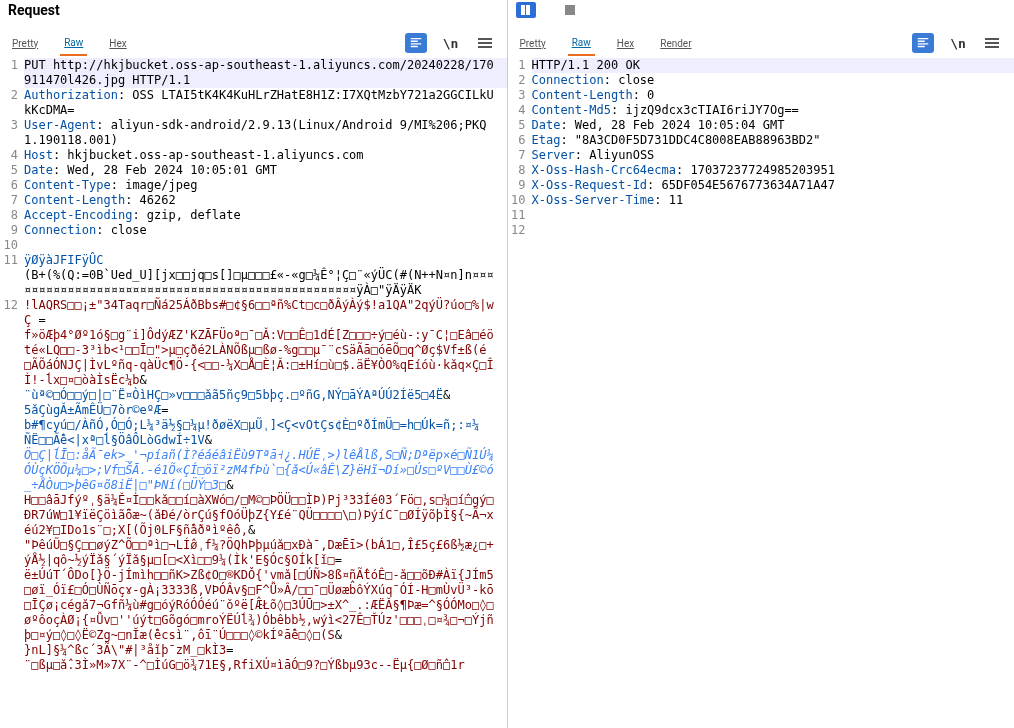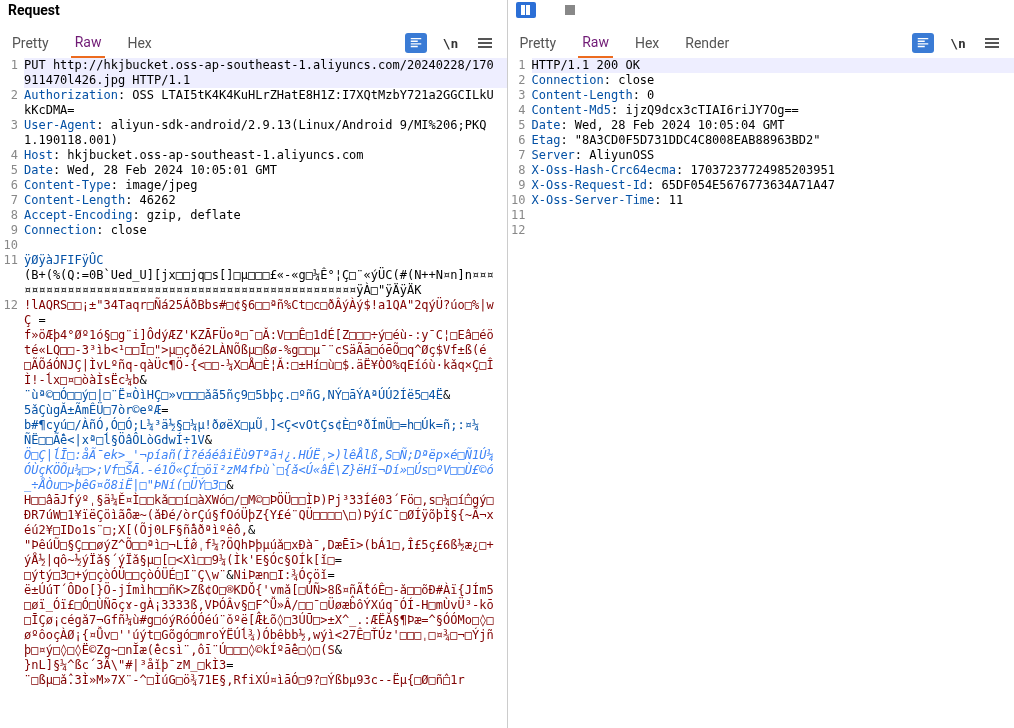--- a/index.html
+++ b/index.html
@@ -9,22 +9,22 @@
 .header { display: flex; align-items: flex-start; padding: 2px 8px; height: 28px; }
 .title { font-weight: bold; font-size: 14px; flex: 1; }
 .view-btns { display: flex; gap: 2px; }
 .vb { width: 20px; height: 16px; display: flex; align-items: center; justify-content: center; border-radius: 2px; cursor: pointer; }
 .vb.on { background: #2b6fd6; }
 .vb-ic { display: flex; gap: 1px; }
 .vb-col { width: 4px; height: 10px; background: #888; }
 .vb.on .vb-col { background: #fff; }
 .vb-row { width: 10px; height: 3px; background: #888; margin-bottom: 1px; }
 .tabs { display: flex; align-items: center; padding: 0 8px; height: 30px; gap: 18px; position: relative; }
-.tab { padding: 6px 4px; color: #555; cursor: pointer; font-size: 14px; }
-.tab.active { color: #701a75; border-bottom: 2px solid #ec6b1f; }
+.tab { padding: 6px 4px; color: #555; cursor: pointer; font-size: 10px; text-decoration: underline; }
+.tab.active { color: #0369a1; border-bottom: 2px solid #ec6b1f; }
 .tools { position: absolute; right: 12px; display: flex; gap: 14px; align-items: center; }
 .ti { width: 20px; height: 20px; display: flex; align-items: center; justify-content: center; color: #333; cursor: pointer; }
 .pretty-btn { width: 22px; height: 20px; background: #3a7bd5; border-radius: 3px; display: flex; align-items: center; justify-content: center; }
 .pretty-btn svg { width: 14px; height: 14px; }
 .wrap-lbl { font-family: monospace; font-size: 13px; font-weight: bold; }
 .menu-ic { display: flex; flex-direction: column; gap: 2px; }
 .menu-ic span { width: 14px; height: 2px; background: #555; }
 .content { flex: 1; overflow: auto; font-family: Consolas, Monaco, monospace; font-size: 12px; line-height: 15px; }
 .row { display: flex; }
 .ln { min-width: 24px; text-align: right; padding-right: 6px; color: #888; user-select: none; flex-shrink: 0; }
@@ -142,24 +142,20 @@
       <div class="row">
         <span class="ln"></span>
         <span class="txt"><span class="bd1">H□□âāJfýºˌ§ä¼Ě¤Ì□□kǎ□□í□àXWó□/□M©□ÞÖÜ□□ÌÞ)Pj³33Íé03´Fö□,s□¼□í̂□gý□ÐR7úW□1¥ïëÇöìã̂öæ~(ǎÐé/òrÇú§fOóÜþZ{Y£é¨QÜ□□□□\□)ÞýíC¯□ØÍÿõþÌ§{~Ã¬xéú2¥□IDo1s¨□;X[(Õj0LF§ñ̂àðªìºê̂ô,</span><span>&amp;</span></span>
       </div>
       <div class="row">
         <span class="ln"></span>
         <span class="txt"><span class="bd1">"ÞêúŨ□§Ç□□øýZ^Õ□□ªì□¬LÍ̂øˌf¼?ÖQhÞþµúǎ□xÐà¯,DæĒī&gt;(bÁ1□,Î£5ç£6ß½æ¿□+ýÅ½|qô~½ýÏǎ§´ýÏǎ§µ□[□&lt;Xì□□9¼(Ìk'E§Óc§OÍk[ǐ□</span><span>=</span></span>
       </div>
       <div class="row">
         <span class="ln"></span>
-        <span class="txt"><span class="bd1">□ýtý□3□+ý□çòÓÜ□□çòÓÜÉ□I¨Ç\w¨</span><span>&amp;</span><span class="bd1">NiÞæn□I:¾Óçöǐ</span><span>=</span></span>
-      </div>
-      <div class="row">
-        <span class="ln"></span>
         <span class="txt"><span class="bd1">ë±ÚúT´ÔDo[}Ö-jÍmìh□□ñK&gt;Zß¢O□®KDǑ{'vmǎ[□ÚÑ&gt;8ß¤ñÃ̂tóÊ□-ǎ□□õÐ#Àï{JÍm5□øï_Óï£□Ó□ÙÑōçɤ-gÀ¡3333ß,VÞÓÂv§□F^Ǚ»Â/□□¯□Üøæb̂ôÝXúq¯ÓÍ-H□mÙvÜ³-kō□ĪÇø¡cégǎ7¬Gfñ¼ù#g□óýRóÓÓéú¨ǒºë[Æ̂Łõ◊□3ÚŪ□&gt;±X^_.:ÆËǍ§¶Þæ=^§ÓÓMo□◊□øºôoçÀØ¡{¤Ǚv□''úýt□Gõgó□mroÝËÚĺ¾)Óbêbb½,wýì&lt;27Ê□ŤÚz'□□□ˌ□¤¾□¬□Ýjñþ□¤ý□◊□◊Ë©Zg~□nĬæ(̂ècsì¨,̂oī¨Ú□□□◊©kÍºā̂è□◊□(S</span><span>&amp;</span></span>
       </div>
       <div class="row">
         <span class="ln"></span>
         <span class="txt"><span class="bd1">}nL]§¼^ßc´3Ã\"#|³åǐþ¯zM_□kÌ3</span><span>=</span></span>
       </div>
       <div class="row">
         <span class="ln"></span>
         <span class="txt"><span class="bd1">¨□ßµ□ǎ̂.3Ì»M»7X¨-^□ÌúG□ö¾71E§,RfiXÚ¤ìāÓ□9?□Ýßbµ93c--Ëµ{□Ø□ñ̂□1r</span></span>
       </div>

